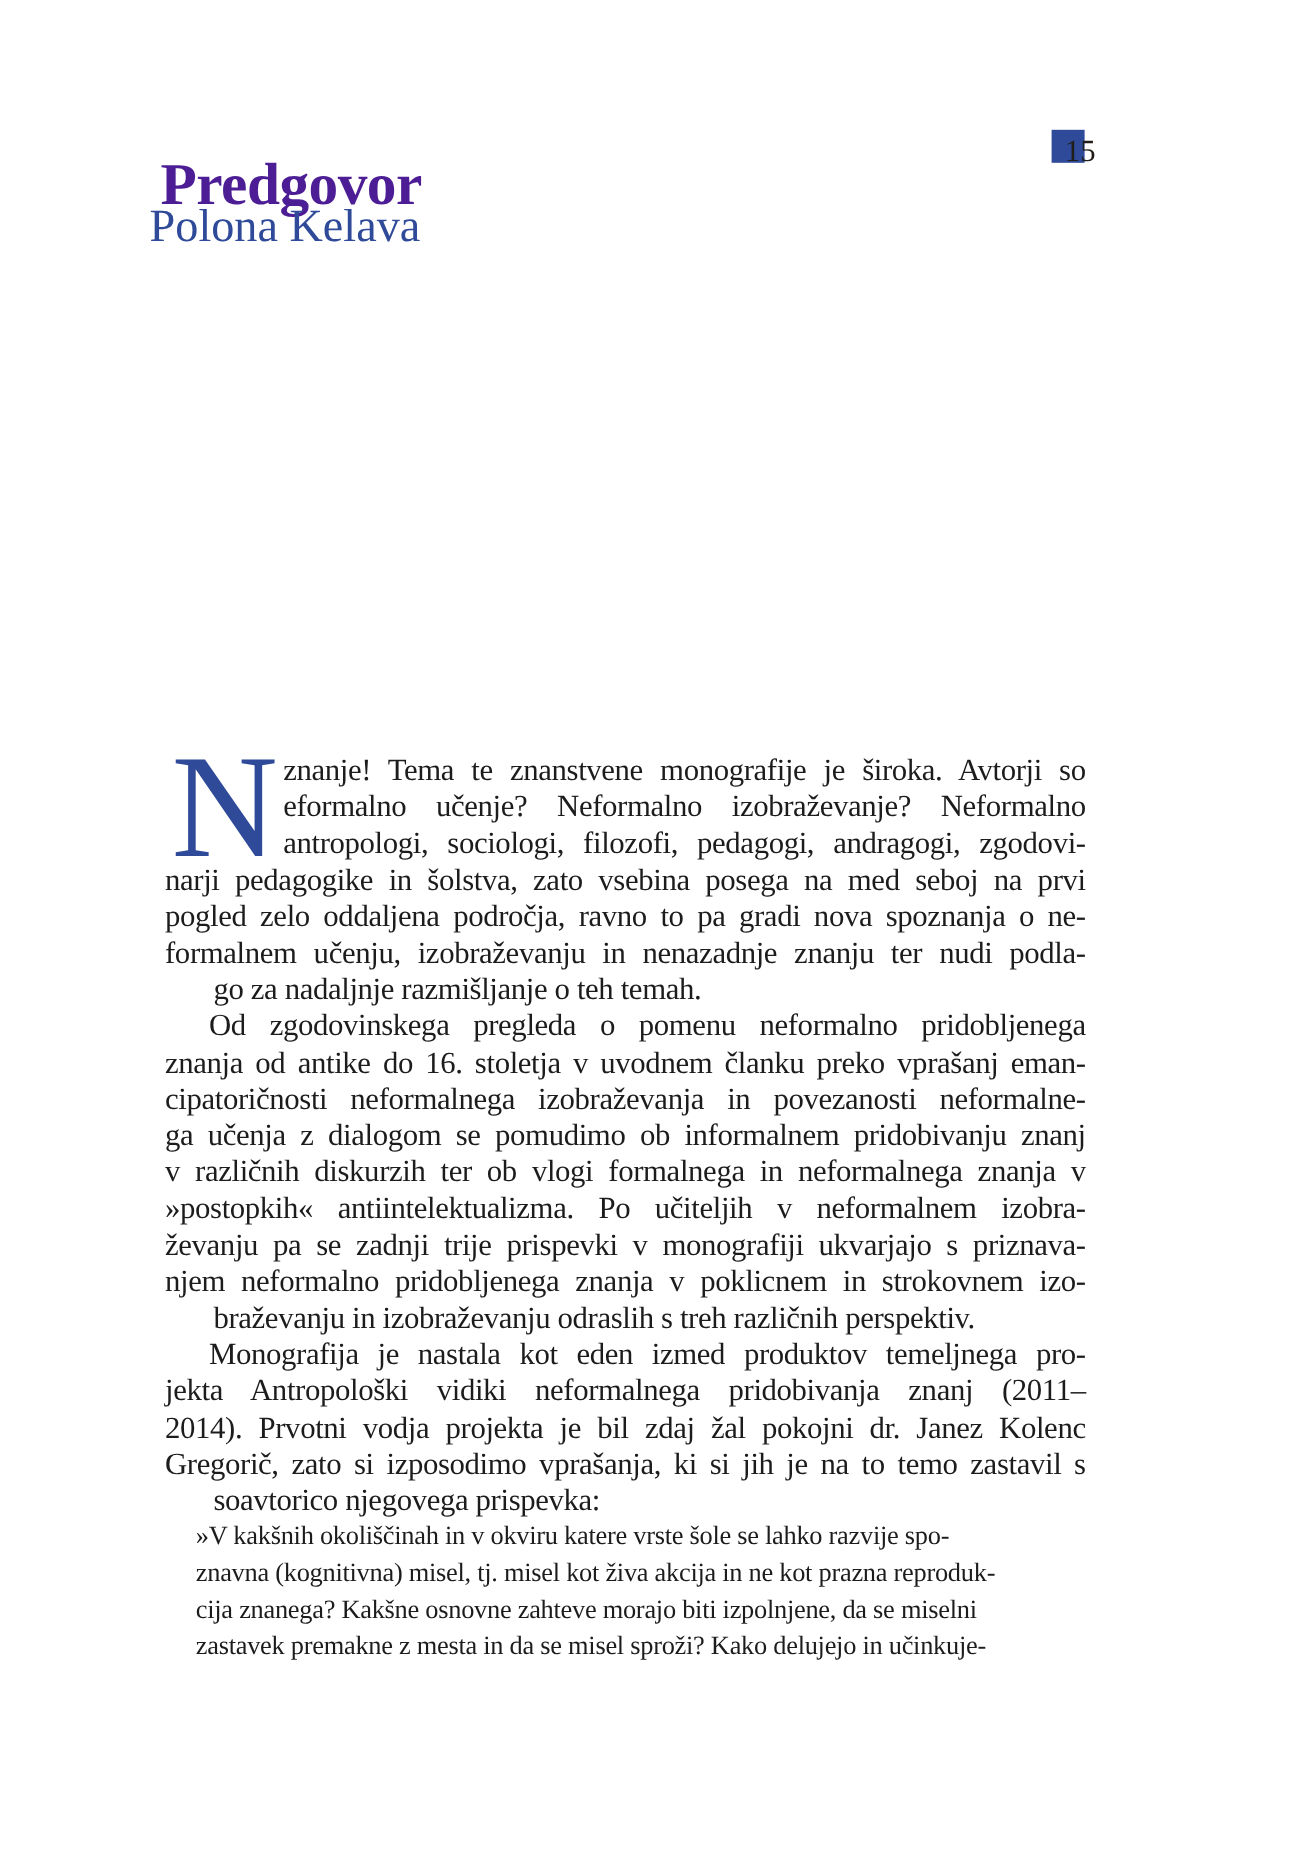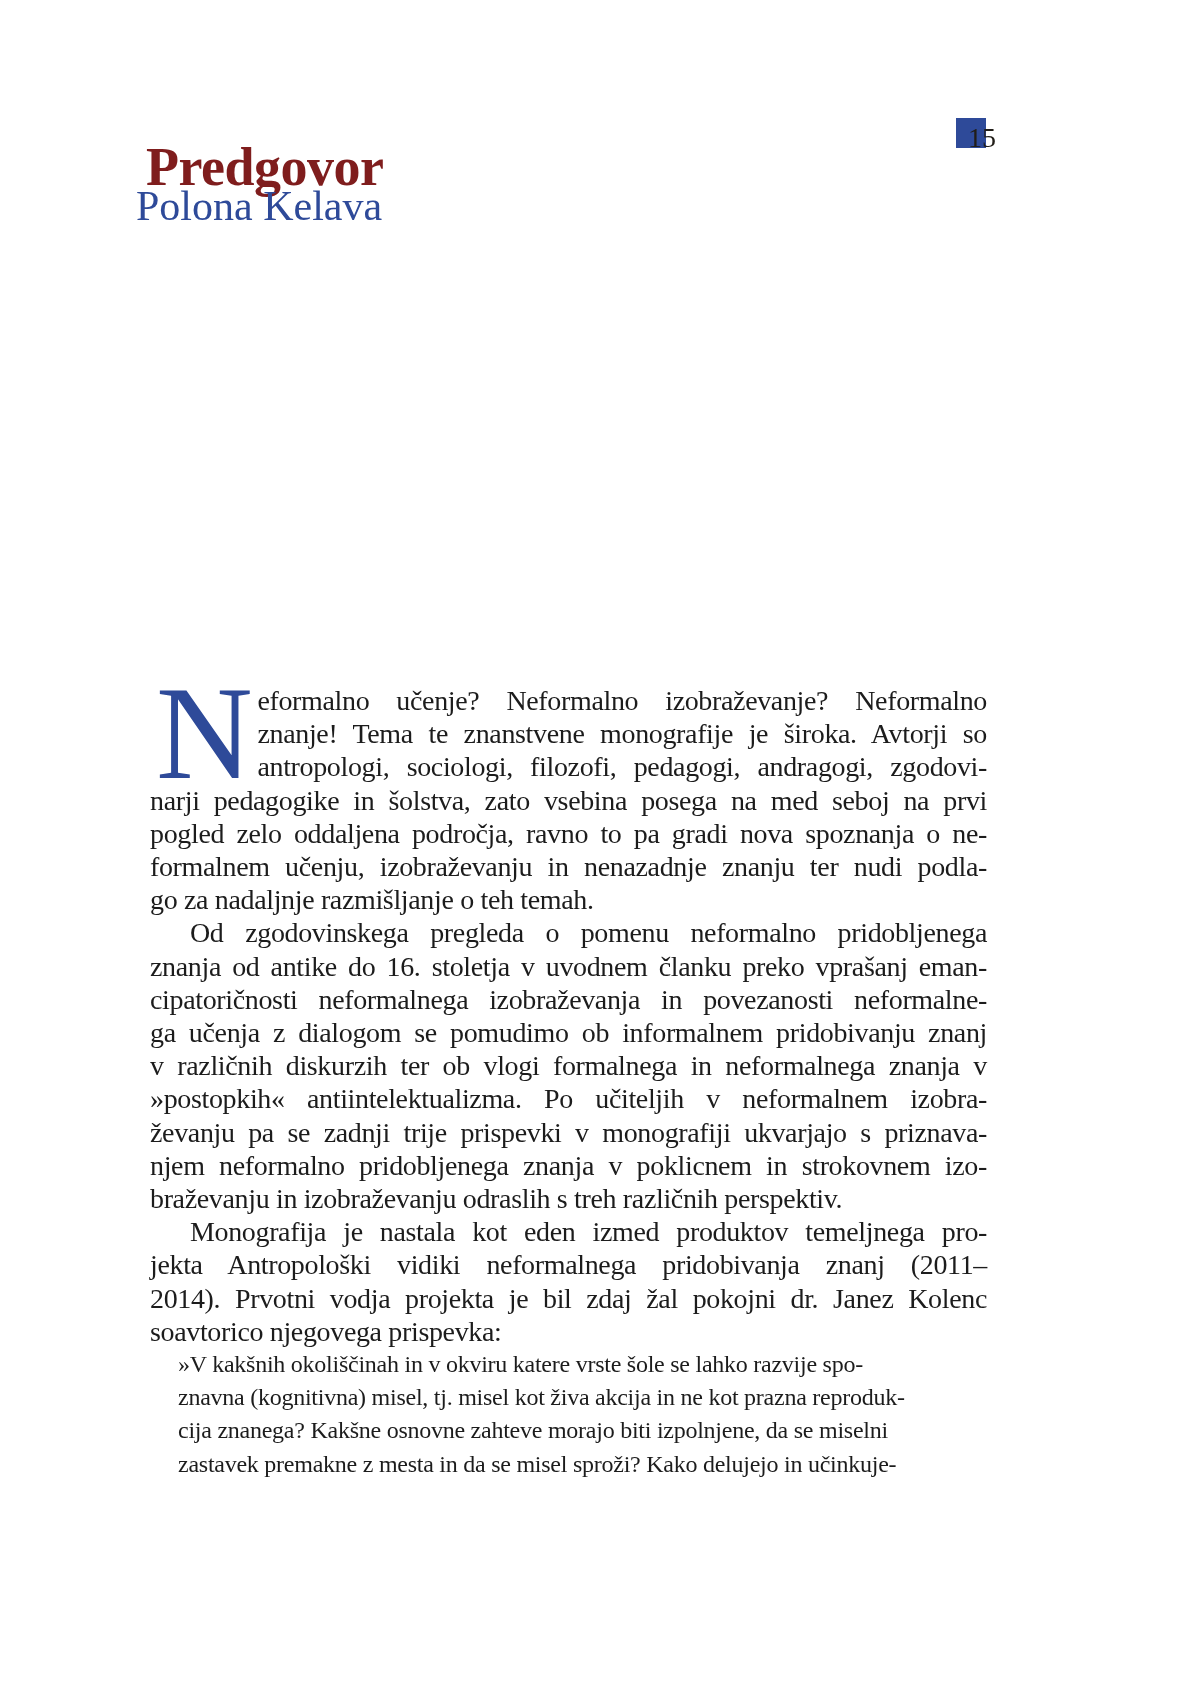--- a/index.html
+++ b/index.html
@@ -12,21 +12,21 @@
     font-family: "Liberation Serif", "DejaVu Serif", serif;
     overflow: hidden;
   }
   .title {
     position: absolute;
     left: 146px;
     top: 103px;
     font-size: 54px;
     font-weight: bold;
     line-height: 1.05;
-    color: #7f1d1d;
+    color: #4c1d95;
     letter-spacing: -0.5px;
   }
   .author {
     position: absolute;
     left: 136px;
     top: 184px;
     font-size: 42px;
     font-weight: normal;
     line-height: 1.05;
     color: #2e4a99;
@@ -58,21 +58,21 @@
     letter-spacing: -0.35px;
     color: #1c1c1c;
   }
   .para { margin: 0; }
   .para.indent .line:first-child { text-indent: 40px; }
   .line {
     text-align: justify;
     text-align-last: justify;
     white-space: normal;
   }
-  .line.para-end { text-align-last: left; }
+  .line.para-end { text-align-last: left; margin-left: 44px; }
   .drop-cap {
     float: left;
     font-size: 134px;
     line-height: 99px;
     height: 98px;
     margin: 0 5px 0 6px;
     color: #2e4a99;
   }
   .block-quote {
     padding-left: 28px;
@@ -88,22 +88,22 @@
 <body>
 
 <div class="page">
   <h1 class="title">Predgovor</h1>
   <div class="author">Polona Kelava</div>
   <div class="page-marker"></div>
   <div class="page-number">15</div>
   <main class="body-text" id="body-root">
       <div class="para">
         <span class="drop-cap">N</span>
+        <div class="line">znanje! Tema te znanstvene monografije je široka. Avtorji so</div>
         <div class="line">eformalno učenje? Neformalno izobraževanje? Neformalno</div>
-        <div class="line">znanje! Tema te znanstvene monografije je široka. Avtorji so</div>
         <div class="line">antropologi, sociologi, filozofi, pedagogi, andragogi, zgodovi-</div>
         <div class="line">narji pedagogike in šolstva, zato vsebina posega na med seboj na prvi</div>
         <div class="line">pogled zelo oddaljena področja, ravno to pa gradi nova spoznanja o ne-</div>
         <div class="line">formalnem učenju, izobraževanju in nenazadnje znanju ter nudi podla-</div>
         <div class="line para-end">go za nadaljnje razmišljanje o teh temah.</div>
       </div>
       <div class="para indent">
         <div class="line">Od zgodovinskega pregleda o pomenu neformalno pridobljenega</div>
         <div class="line">znanja od antike do 16. stoletja v uvodnem članku preko vprašanj eman-</div>
         <div class="line">cipatoričnosti neformalnega izobraževanja in povezanosti neformalne-</div>
@@ -111,20 +111,21 @@
         <div class="line">v različnih diskurzih ter ob vlogi formalnega in neformalnega znanja v</div>
         <div class="line">»postopkih« antiintelektualizma. Po učiteljih v neformalnem izobra-</div>
         <div class="line">ževanju pa se zadnji trije prispevki v monografiji ukvarjajo s priznava-</div>
         <div class="line">njem neformalno pridobljenega znanja v poklicnem in strokovnem izo-</div>
         <div class="line para-end">braževanju in izobraževanju odraslih s treh različnih perspektiv.</div>
       </div>
       <div class="para indent">
         <div class="line">Monografija je nastala kot eden izmed produktov temeljnega pro-</div>
         <div class="line">jekta Antropološki vidiki neformalnega pridobivanja znanj (2011–</div>
         <div class="line">2014). Prvotni vodja projekta je bil zdaj žal pokojni dr. Janez Kolenc</div>
+        <div class="line">Gregorič, zato si izposodimo vprašanja, ki si jih je na to temo zastavil s</div>
         <div class="line para-end">soavtorico njegovega prispevka:</div>
       </div>
       <div class="block-quote">
         <div class="line">»V kakšnih okoliščinah in v okviru katere vrste šole se lahko razvije spo-</div>
         <div class="line">znavna (kognitivna) misel, tj. misel kot živa akcija in ne kot prazna reproduk-</div>
         <div class="line">cija znanega? Kakšne osnovne zahteve morajo biti izpolnjene, da se miselni</div>
         <div class="line">zastavek premakne z mesta in da se misel sproži? Kako delujejo in učinkuje-</div>
       </div>
     </main>
 </div>

